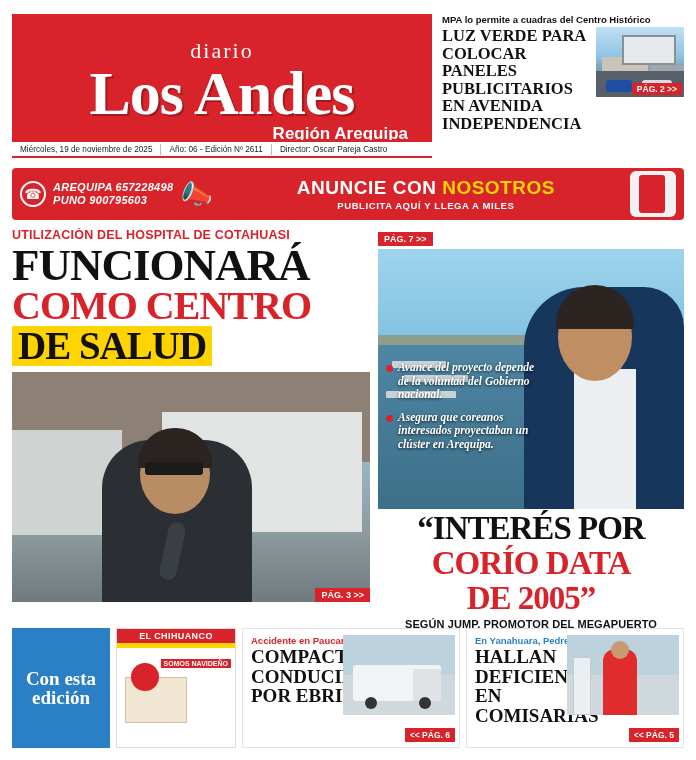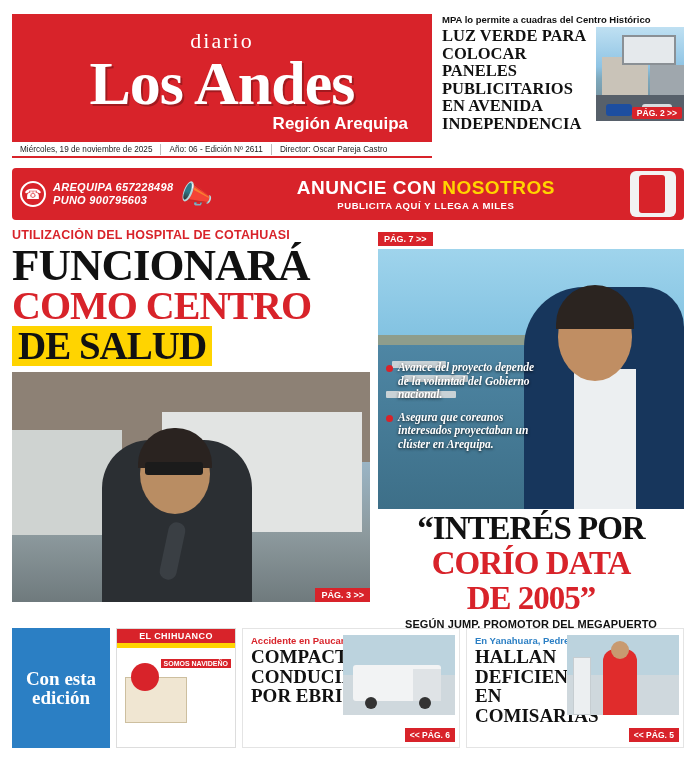--- a/index.html
+++ b/index.html
@@ -13,21 +13,21 @@
 
   
   .masthead { position: relative; width: 696px; height: 148px; padding: 14px 12px 0 12px; display: flex; }
   .logo-block {
     width: 420px; background: #d8232a; height: 126px;
     position: relative; color: #fff; padding: 6px 10px 0 10px;
   }
   .logo-diario {
     font-family: "Liberation Serif", serif;
     font-size: 22px; letter-spacing: 2px; text-align: center;
-    font-weight: normal; margin-top: 8px; color: #fff;
+    font-weight: normal; margin-top: 18px; color: #fff;
   }
   .logo-main {
     font-family: "Liberation Serif", serif;
     font-weight: bold; font-size: 62px; line-height: 58px;
     text-align: center; color: #fff; letter-spacing: -1px;
     text-shadow: 2px 2px 0 rgba(0,0,0,.25);
   }
   .logo-region {
     text-align: right; font-size: 17px; font-weight: bold;
     color: #fff; padding-right: 14px; margin-top: 2px;
@@ -35,21 +35,21 @@
   }
   .head-right { flex: 1; padding-left: 10px; }
   .head-kicker { font-size: 9.5px; color: #111; font-weight: bold; margin-bottom: 2px; }
   .head-right-body { display: flex; gap: 4px; }
   .head-head {
     font-family: "Liberation Serif", serif;
     font-weight: bold; font-size: 16.5px; line-height: 17.5px;
     color: #111; width: 150px; text-transform: uppercase;
   }
   .head-photo {
-    flex: 1; height: 94px; position: relative; overflow: hidden;
+    flex: 1; height: 70px; position: relative; overflow: hidden;
     background: linear-gradient(180deg,#bfe0f2 0%, #8fc4e4 42%, #7ea9bd 55%, #6f7f86 100%);
   }
   .hp-building { position: absolute; left: 6px; top: 30px; width: 46px; height: 40px; background: #c9c3b8; }
   .hp-building2 { position: absolute; left: 54px; top: 38px; width: 40px; height: 34px; background: #9fa7ad; }
   .hp-road { position: absolute; left: 0; bottom: 0; width: 100%; height: 26px; background: #57606a; }
   .hp-car { position: absolute; bottom: 5px; left: 10px; width: 26px; height: 12px; background: #1d4ea0; border-radius: 3px; }
   .hp-car2 { position: absolute; bottom: 4px; left: 46px; width: 30px; height: 13px; background: #d8dde0; border-radius: 3px; }
   .hp-panel { position: absolute; right: 8px; top: 8px; width: 54px; height: 30px; background: #e5e9ec; border: 2px solid #8a9095; }
   .pag-badge {
     position: absolute; right: 2px; bottom: 2px;

